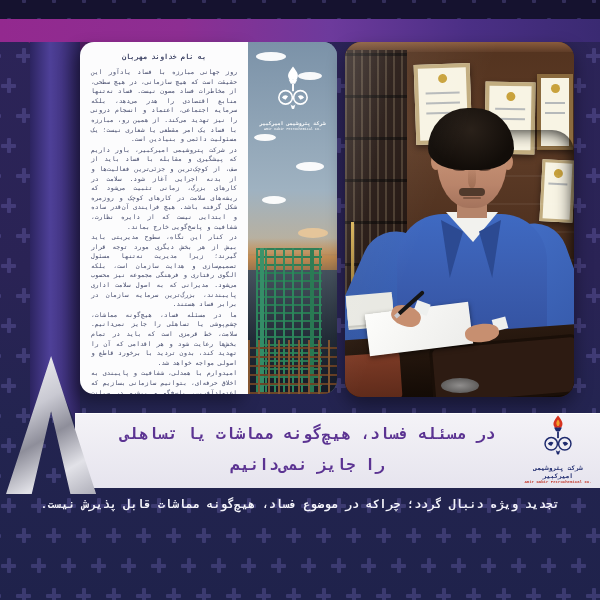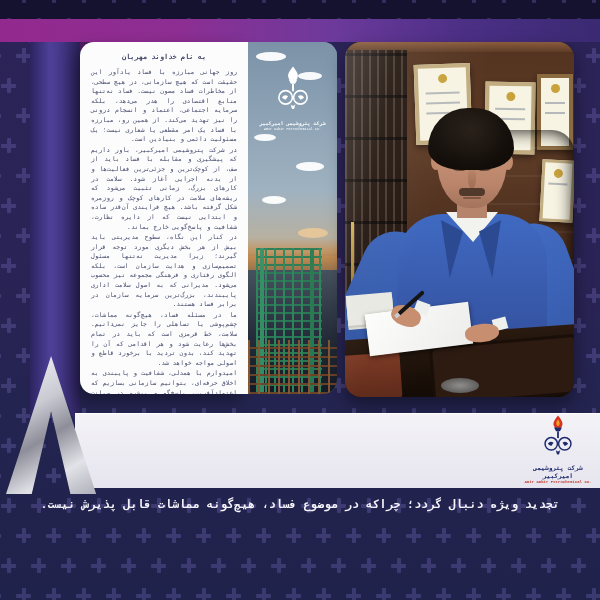--- a/index.html
+++ b/index.html
@@ -658,20 +658,22 @@
     <div class="cuff" style="left:70px;top:260px;width:14px;height:12px;transform:rotate(20deg);"></div>
     <div class="hand" style="left:46px;top:264px;width:30px;height:20px;transform:rotate(18deg);"></div>
     <div class="pen"></div>
     <div class="cuff" style="left:148px;top:276px;width:14px;height:12px;transform:rotate(-15deg);"></div>
     <div class="hand" style="left:120px;top:282px;width:34px;height:18px;transform:rotate(-6deg);"></div>
     <div class="sheen"></div>
   </div>
 
   <div id="gray-band">
     <div id="headline">
+      <div>در مسئله فساد، هیچ‌گونه مماشات یا تساهلی</div>
+      <div>را جایز نمی‌دانیم</div>
     </div>
     <div id="brand">
       <svg width="34" height="44" viewBox="0 0 60 78">
         <path d="M30 1 C24 9 20 14 23 20 C25 24 28 24 30 22 C32 24 35 24 37 20 C40 14 36 9 30 1 Z" fill="#d7331f"></path>
         <path d="M30 8 C27 12 26 15 28 18 C29 20 31 20 32 18 C34 15 33 12 30 8 Z" fill="#f29f2a"></path>
         <path d="M23 22 L37 22 L33.5 29 L26.5 29 Z" fill="#1e2a6e"></path>
         <rect x="28.4" y="29" width="3.2" height="12" fill="#1e2a6e"></rect>
         <circle cx="18" cy="51" r="11" fill="none" stroke="#1e2a6e" stroke-width="2.6"></circle>
         <circle cx="42" cy="51" r="11" fill="none" stroke="#1e2a6e" stroke-width="2.6"></circle>
         <path d="M12 51 q4 -6 10 -2 l-4 6 q-4 -2 -6 -4" fill="#1e2a6e"></path>

